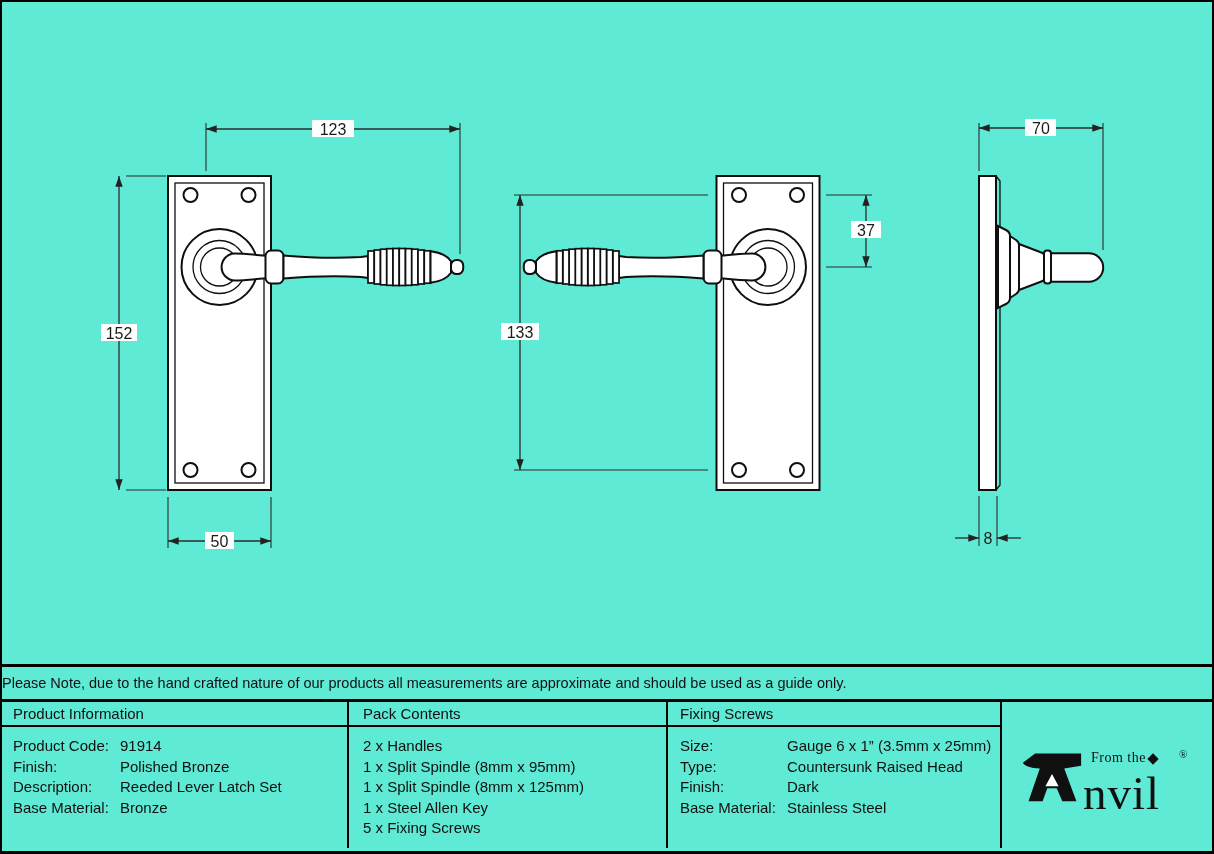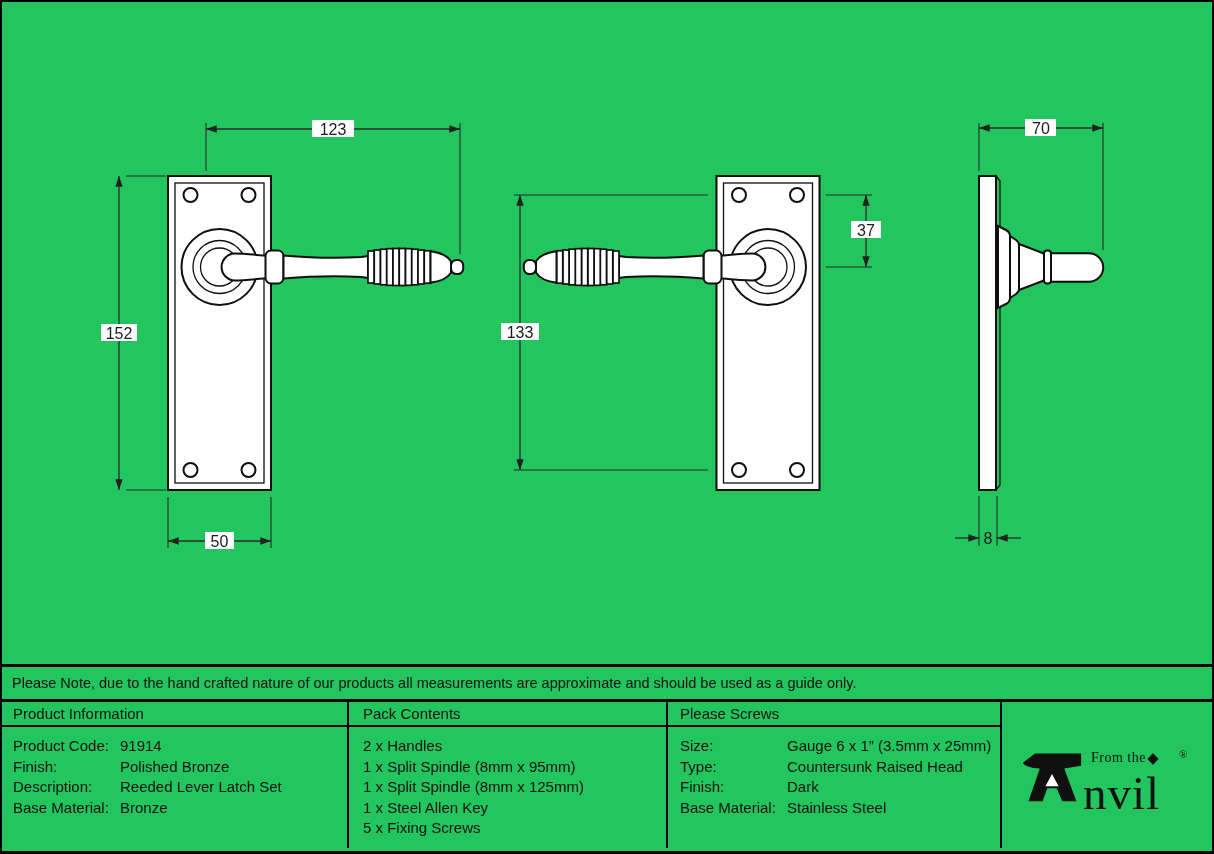--- a/index.html
+++ b/index.html
@@ -1,33 +1,33 @@
 <!DOCTYPE html>
 <html><head>
 <meta charset="utf-8">
 <style>
   html,body{margin:0;padding:0;background:#888;}
   *{box-sizing:border-box;}
   .page{
-    width:1214px;height:854px;background:#22c55e;position:relative;
+    width:1214px;height:854px;background:#5eead4;position:relative;
     border:2px solid #000;border-bottom:3px solid #000;
     font-family:"Liberation Sans",sans-serif;color:#111;
     margin:0 auto;overflow:hidden;
   }
   .drawing{height:665px;border-bottom:3px solid #000;position:relative;}
   .drawing svg{display:block;width:1210px;height:665px;}
   svg .outline{fill:#fff;stroke:#0f0f0f;stroke-width:2;}
   svg .thin{fill:none;stroke:#0f0f0f;stroke-width:1.3;}
   svg .rib{fill:#fff;stroke:#0f0f0f;stroke-width:1.7;}
   svg .dimline{stroke:#2b2b2b;stroke-width:1.3;fill:none;}
   svg .extline{stroke:#2b2b2b;stroke-width:1.1;fill:none;}
   svg .dimtext{font:16px "Liberation Sans",sans-serif;fill:#1b1b1b;text-anchor:middle;}
   svg .mask{fill:#fff;}
   .note-row{height:35px;border-bottom:3px solid #000;display:flex;align-items:center;
-    padding-left:10px;font-size:14.5px;}
+    font-size:14.5px;}
   .spec-table{display:grid;grid-template-columns:347px 319px 334px auto;height:146px;}
   .tcol{border-right:2px solid #000;display:flex;flex-direction:column;}
   .tcol .col-header{height:25px;border-bottom:2px solid #000;display:flex;align-items:center;
     font-size:15px;}
   .tcol .col-body{flex:1;padding-top:9px;font-size:15px;line-height:20.5px;}
   .pad1{padding-left:11px;} .pad2{padding-left:14px;} .pad3{padding-left:12px;}
   .kv .k{display:inline-block;width:107px;}
   .logo-cell{display:flex;align-items:center;justify-content:center;}
   .logo{position:relative;display:flex;align-items:flex-end;height:66px;}
   .anvil-mark{width:62px;height:56px;margin-bottom:4px;}
@@ -177,21 +177,21 @@
       <div class="col-body pad2">
         <div>2 x Handles</div>
         <div>1 x Split Spindle (8mm x 95mm)</div>
         <div>1 x Split Spindle (8mm x 125mm)</div>
         <div>1 x Steel Allen Key</div>
         <div>5 x Fixing Screws</div>
       </div>
     </div>
 
     <div class="tcol">
-      <div class="col-header pad3">Please Screws</div>
+      <div class="col-header pad3">Fixing Screws</div>
       <div class="col-body pad3">
         <div class="kv"><span class="k">Size:</span><span class="v">Gauge 6 x 1” (3.5mm x 25mm)</span></div>
         <div class="kv"><span class="k">Type:</span><span class="v">Countersunk Raised Head</span></div>
         <div class="kv"><span class="k">Finish:</span><span class="v">Dark</span></div>
         <div class="kv"><span class="k">Base Material:</span><span class="v">Stainless Steel</span></div>
       </div>
     </div>
 
     <div class="logo-cell">
       <div class="logo">

